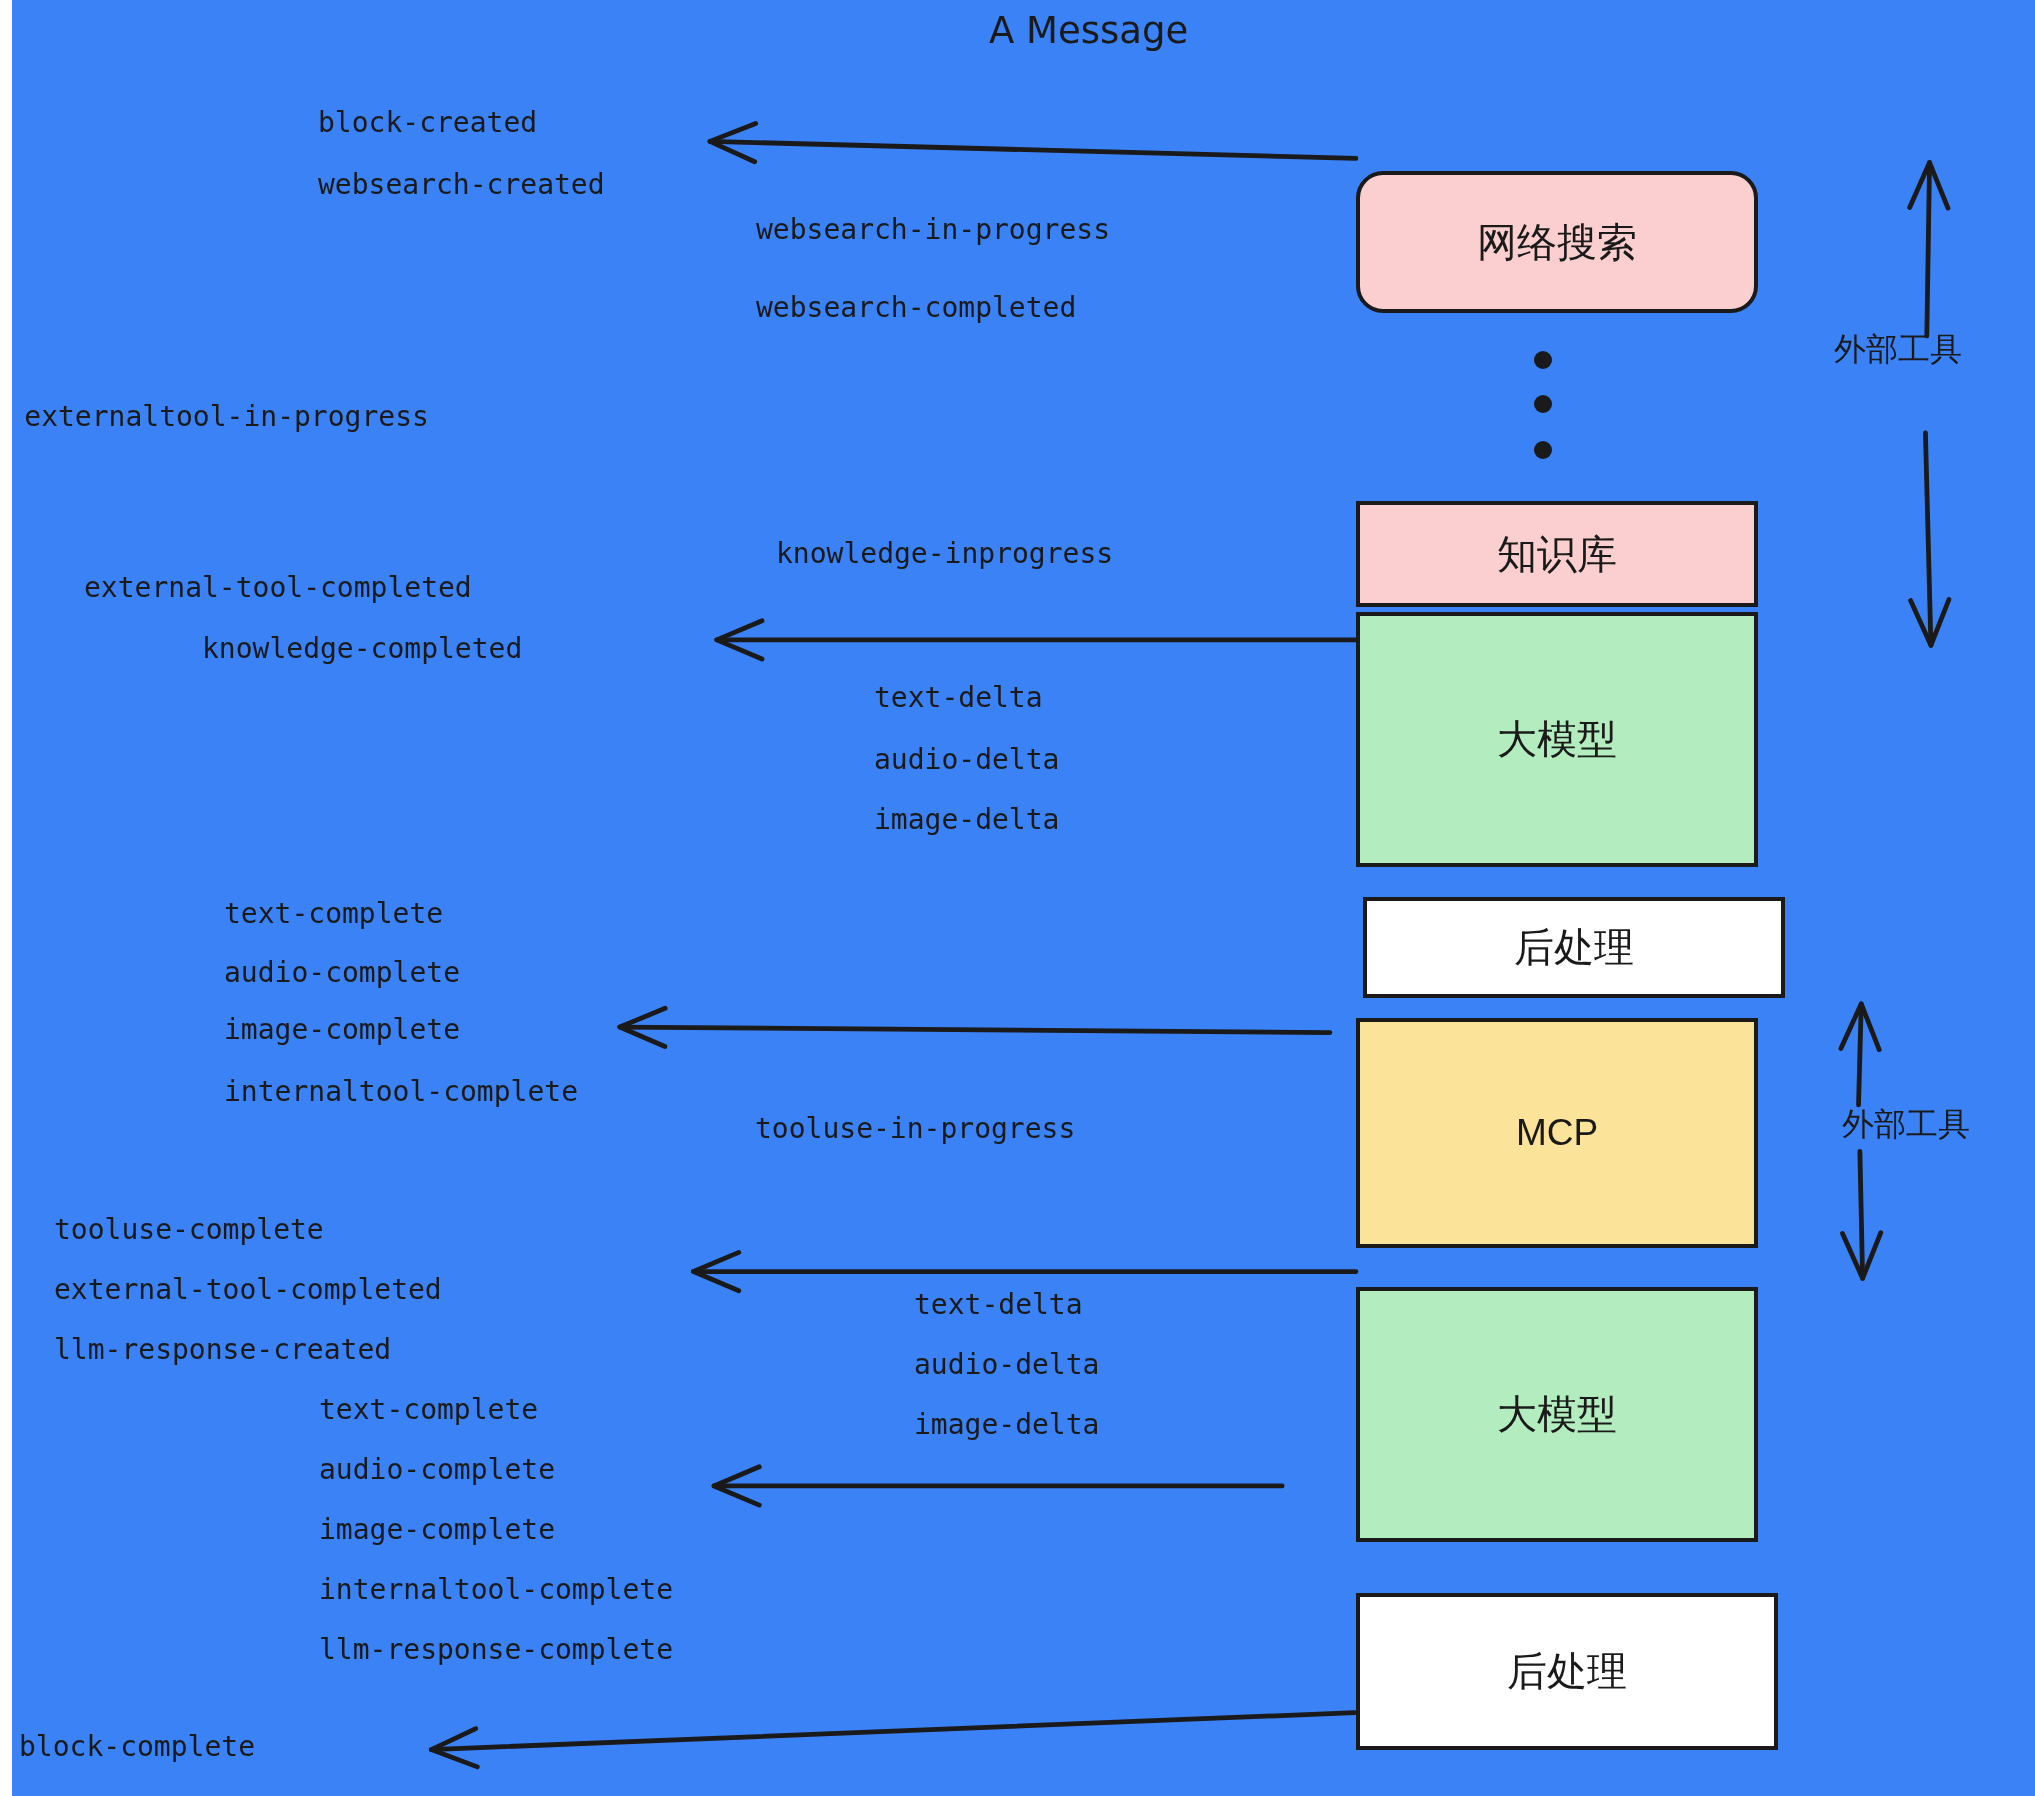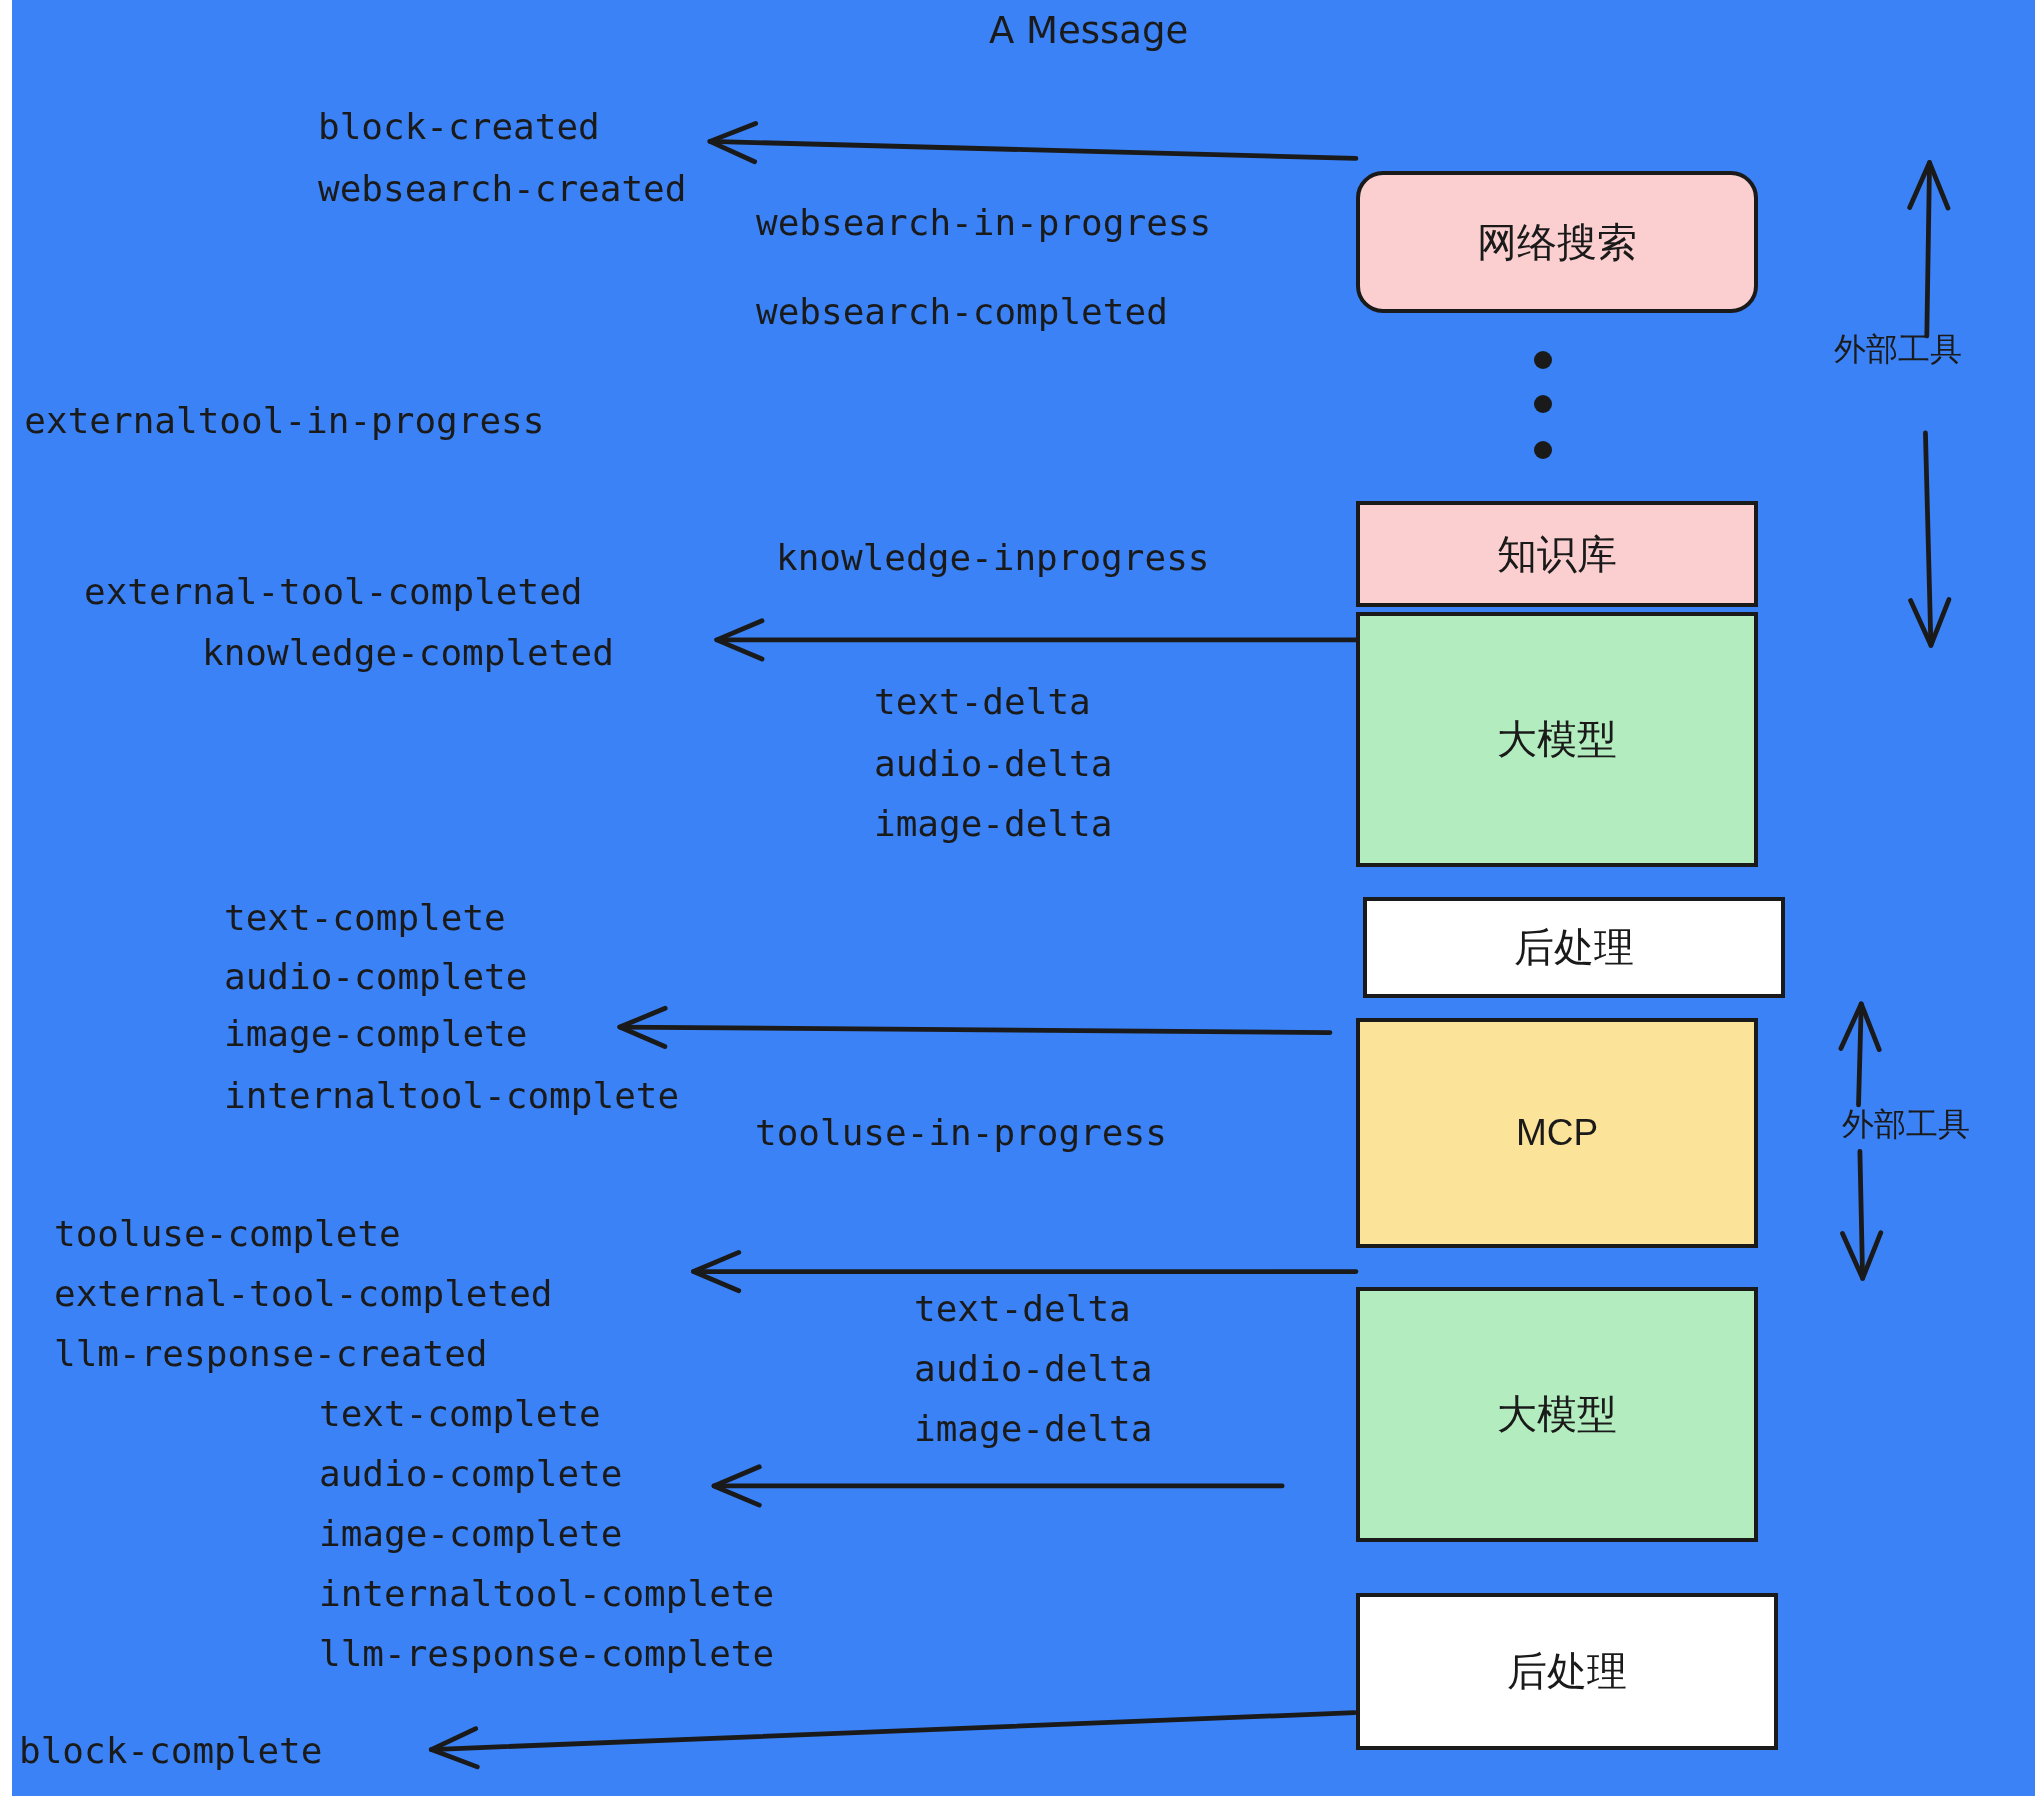--- a/index.html
+++ b/index.html
@@ -2,21 +2,21 @@
 <html style="font-size:11px"><head>
 <meta charset="utf-8">
 <style>
   html,body{margin:0;padding:0;background:#ffffff;}
   body{font-family:"DejaVu Sans Mono", monospace;}
   #stage{position:relative;width:2035px;height:1796px;background:#3b82f6;overflow:hidden;margin-left:12px;}
   #svg-layer{position:absolute;left:0;top:0;width:2035px;height:1796px;}
   .evt{
     position:absolute;
     font-family:"DejaVu Sans Mono","Liberation Mono",monospace;
-    font-size:36px;
+    font-size:28px;
     color:#1a1a1a;
     white-space:nowrap;
     line-height:1;
     letter-spacing:0px;
   }
   .title{
     position:absolute;
     font-family:"DejaVu Sans","Liberation Sans",sans-serif;
     font-size:37px;
     color:#1a1a1a;
@@ -136,21 +136,21 @@
       <div class="evt" style="left: 42px; top: 1276px;">external-tool-completed</div>
       <div class="evt" style="left: 42px; top: 1336px;">llm-response-created</div>
       <div class="evt" style="left: 307px; top: 1396px;">text-complete</div>
       <div class="evt" style="left: 307px; top: 1456px;">audio-complete</div>
       <div class="evt" style="left: 307px; top: 1516px;">image-complete</div>
       <div class="evt" style="left: 307px; top: 1576px;">internaltool-complete</div>
       <div class="evt" style="left: 307px; top: 1636px;">llm-response-complete</div>
       <div class="evt" style="left: 7px; top: 1733px;">block-complete</div>
     </div>
   <div id="events-mid-host">
-      <div class="evt" style="left: 744px; top: 205px;">websearch-in-progress</div>
+      <div class="evt" style="left: 744px; top: 216px;">websearch-in-progress</div>
       <div class="evt" style="left: 744px; top: 294px;">websearch-completed</div>
       <div class="evt" style="left: 764px; top: 540px;">knowledge-inprogress</div>
       <div class="evt" style="left: 862px; top: 684px;">text-delta</div>
       <div class="evt" style="left: 862px; top: 746px;">audio-delta</div>
       <div class="evt" style="left: 862px; top: 806px;">image-delta</div>
       <div class="evt" style="left: 743px; top: 1115px;">tooluse-in-progress</div>
       <div class="evt" style="left: 902px; top: 1291px;">text-delta</div>
       <div class="evt" style="left: 902px; top: 1351px;">audio-delta</div>
       <div class="evt" style="left: 902px; top: 1411px;">image-delta</div>
     </div>

